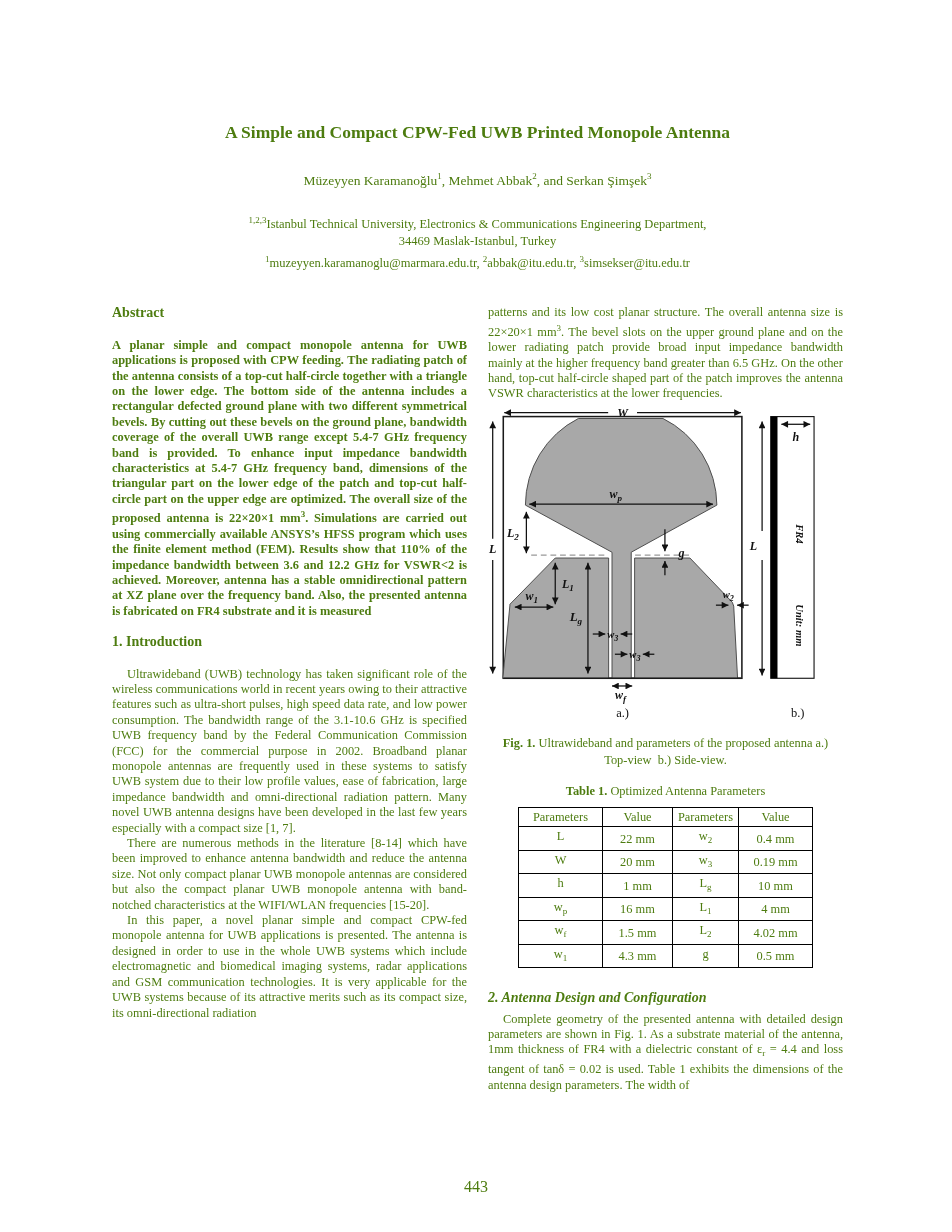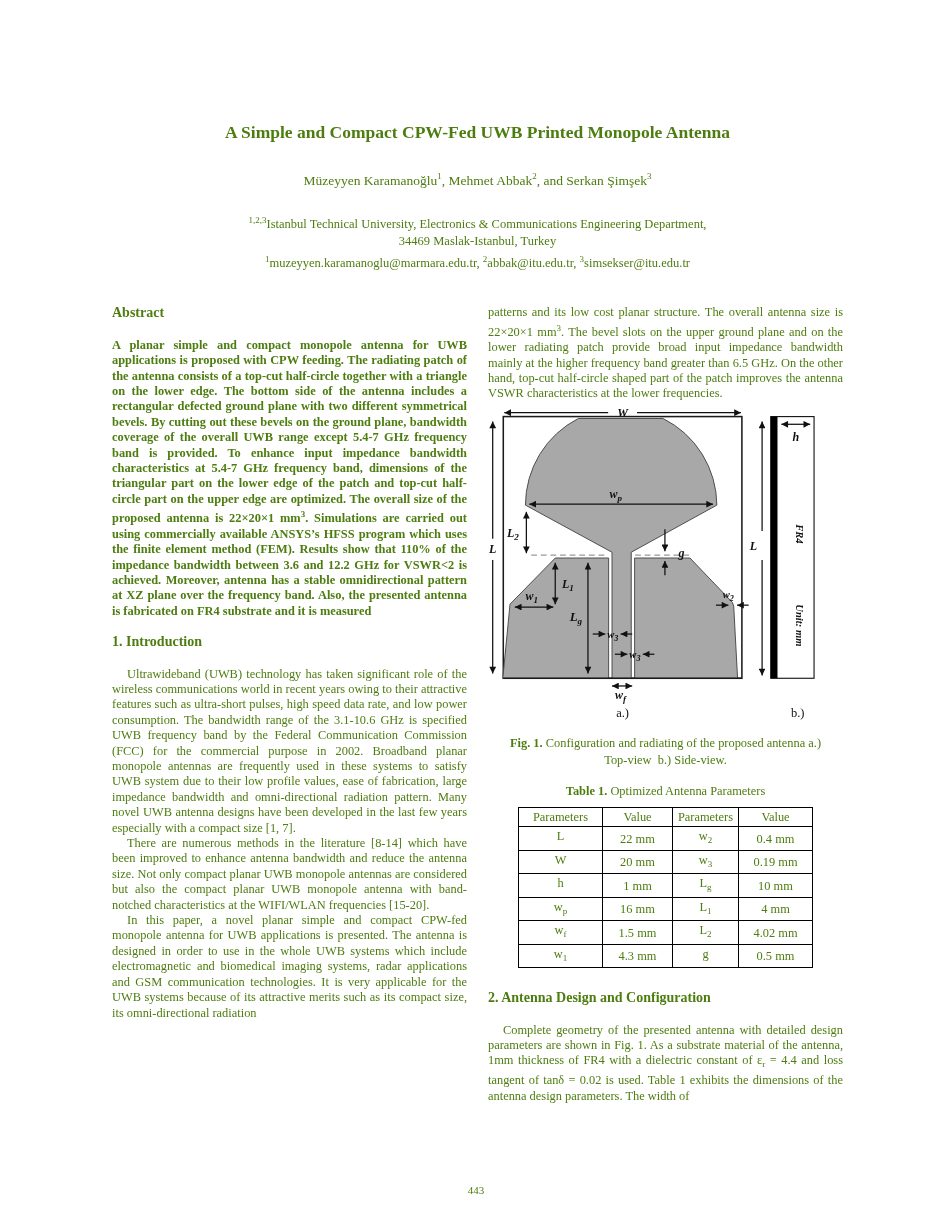--- a/index.html
+++ b/index.html
@@ -18,21 +18,21 @@
     font-size:17.5px; font-weight:bold; line-height:28px;
   }
   .authors { text-align:center; margin-top:25px; font-size:13.5px; }
   .authors sup, .affil sup { font-size:9px; }
   .affil { text-align:center; font-size:12.5px; line-height:17.5px; }
   .affil-first { margin-top:23px; }
   .columns { display:flex; gap:21px; margin-top:33px; }
   .col { width:355px; font-size:12.4px; line-height:15.4px; text-align:justify; }
   .heading { text-align:left; font-size:14px; font-weight:bold; margin:0 0 17px 0; }
   .h-intro { margin-top:15px; margin-bottom:17px; }
-  .h-sec2 { margin-top:22px; margin-bottom:17px; }
+  .h-sec2 { margin-top:22px; margin-bottom:6px;font-style:italic; }
   .abstract { margin:0; font-weight:bold; }
   p.body { margin:0; }
   p.indent { text-indent:15px; }
   sup { font-size:9px; }
   sub { font-size:9px; }
   .fig1 { display:block; width:356px; margin:4px 0 0 -3px; }
   .fig1 .dim  { stroke:#111; stroke-width:1.3; fill:none; }
   .fig1 .dash { stroke:#999; stroke-width:1.1; stroke-dasharray:6 4; }
   .fig1 .flab { font-family:"Liberation Serif",serif; font-style:italic; font-weight:bold; font-size:12.5px; fill:#111; }
   .fig1 .flab-lg { font-size:13.5px; }
@@ -42,21 +42,21 @@
   .fig1 .fplain { font-family:"Liberation Serif",serif; font-size:13px; fill:#111; }
   .fig1 .fside { font-size:11px; }
   .figcap { text-align:center; font-size:12.4px; line-height:16.5px; margin-top:2px; text-indent:0; }
   .tablecap { text-align:center; font-size:12.4px; margin-top:16px; }
   table.params { border-collapse:collapse; margin:8px auto 0 auto; font-size:12.4px;padding-left:44px; }
   table.params th, table.params td {
     border:1px solid #000; text-align:center; font-weight:normal;
     padding:0 4px; height:18px; line-height:18px;
   }
   .sec2p { margin-top:0; }
-  .pageno { position:absolute; left:0; right:0; bottom:36px; text-align:center; font-size:11px; }
+  .pageno { position:absolute; left:0; right:0; bottom:36px; text-align:center; font-size:16px; }
 </style>
 </head>
 <body>
 
 <div class="page">
 
   <h1 class="title"><span>A Simple and Compact CPW-Fed UWB Printed Monopole Antenna</span><br></h1>
 
   <div class="authors"><span>Müzeyyen Karamanoğlu</span><sup>1</sup><span>, Mehmet Abbak</span><sup>2</sup><span>, and Serkan Şimşek</span><sup>3</sup></div>
 
@@ -154,21 +154,21 @@
           <text class="flab" x="323" y="36" text-anchor="middle">h</text>
 
           <text class="flab fside" x="323" y="133" text-anchor="middle" transform="rotate(90 323 133)">FR4</text>
           <text class="flab fside" x="323" y="228" text-anchor="middle" transform="rotate(90 323 228)">Unit: mm</text>
 
           <text class="fplain" x="325" y="323" text-anchor="middle">b.)</text>
         </g>
       </svg>
 
       <div class="figcap">
-        <div><b>Fig. 1.</b> <span>Configuration and radiating of the proposed antenna a.)</span></div>
+        <div><b>Fig. 1.</b> <span>Ultrawideband and parameters of the proposed antenna a.)</span></div>
         <div>Top-view&nbsp; b.) Side-view.</div>
       </div>
 
       <div class="tablecap"><b>Table 1.</b> <span>Optimized Antenna Parameters</span></div>
 
       <table class="params">
         <colgroup>
             <col style="width:84px">
             <col style="width:70px">
             <col style="width:66px">

